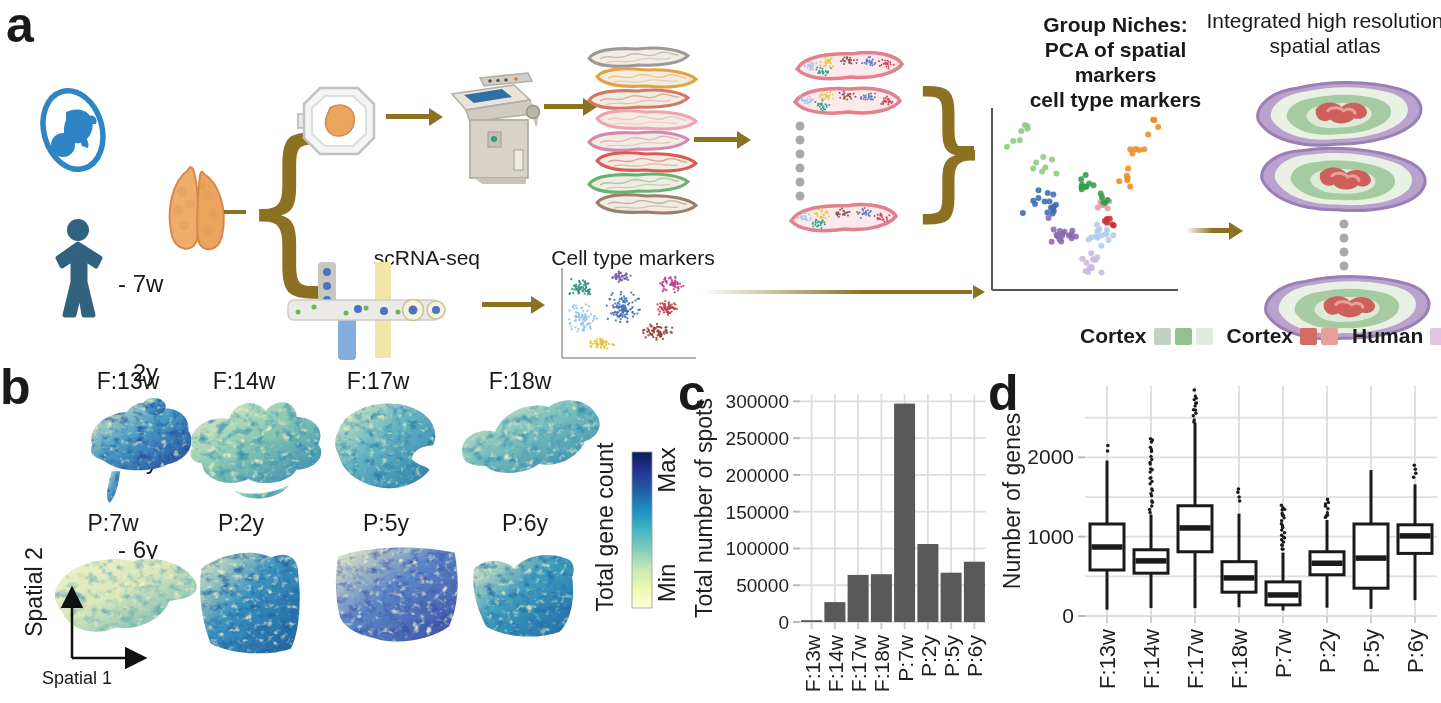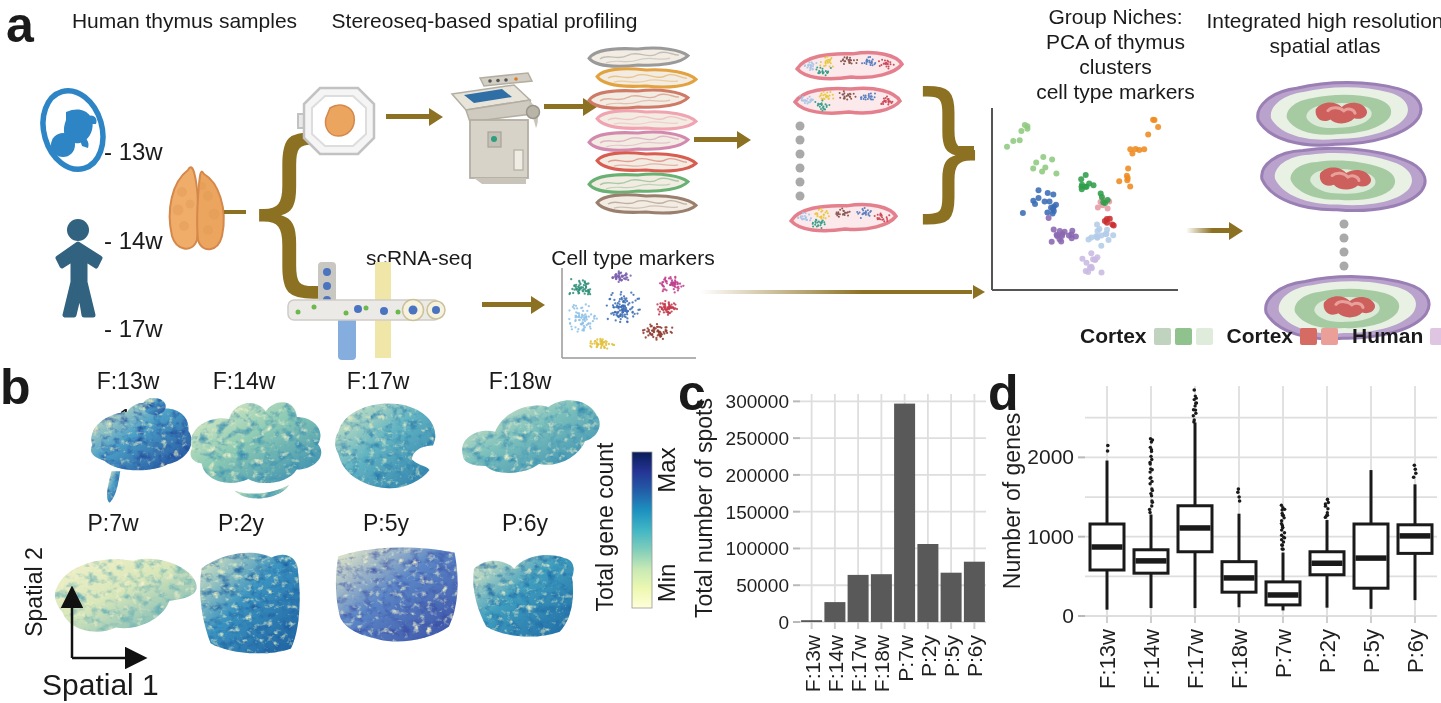--- a/index.html
+++ b/index.html
@@ -27,50 +27,48 @@
   svg.chart{overflow:hidden;}
   text{font-family:"Liberation Sans",sans-serif;}
 </style>
 </head>
 <body>
 
 <div class="canvas">
 
   <div class="panel-letter" style="left:6px;top:0px;">a</div>
 
-  <div class="hdr" style="left:62px;top:8px;width:245px;">Human thymus samples</div>
-  <div class="hdr" style="left:312px;top:8px;width:345px;">Stereoseq-based spatial profiling</div>
-  <div class="hdr" style="left:1018px;top:4px;width:195px;">
+  <div class="hdr" style="left:1018px;top:12px;width:195px;font-weight:bold;">
     <div>Group Niches:</div>
-    <div>PCA of thymus clusters</div>
+    <div>PCA of spatial markers</div>
     <div>cell type markers</div>
   </div>
   <div class="hdr" style="left:1205px;top:8px;width:240px;">
     <div>Integrated high resolution</div>
     <div>spatial atlas</div>
   </div>
 
   <svg style="left:38px;top:86px;" width="70" height="88" viewBox="0 0 70 88">
     <ellipse cx="35" cy="44" rx="29" ry="40" fill="none" stroke="#2d85c5" stroke-width="5.5" transform="rotate(-16 35 44)"></ellipse>
     <circle cx="25" cy="59" r="12" fill="#2d85c5"></circle>
     <path d="M28,26 C46,18 58,30 54,44 C51,55 41,60 32,56 C26,53 24,44 28,34 Z" fill="#2d85c5"></path>
     <path d="M40,48 C48,50 52,56 50,62 L44,60 Z" fill="#2d85c5"></path>
     <path d="M50,30 C56,28 60,32 58,38 L50,38 Z" fill="#2d85c5"></path>
   </svg>
-  <div class="slist" style="left:104px;top:78px;">
-    <div>- 13w</div>
-    <div>- 14w</div>
-    <div>- 17w</div>
-    <div>- 18w</div>
-  </div>
 
   <svg style="left:46px;top:218px;" width="64" height="100" viewBox="0 0 64 100">
     <circle cx="32" cy="12" r="11" fill="#31627f"></circle>
     <path d="M32,26 L12,40 L16,48 L27,41 L27,64 L19,97 L28,97 L34,72 L38,97 L47,97 L39,64 L39,41 L50,48 L54,40 Z" fill="#31627f" stroke="#31627f" stroke-width="5" stroke-linejoin="round"></path>
   </svg>
+  <div class="slist" style="left:118px;top:210px;">
+    <div>- 7w</div>
+    <div>- 2y</div>
+    <div>- 5y</div>
+    <div>- 6y</div>
+  </div>
 
   <svg style="left:158px;top:162px;" width="76" height="96" viewBox="0 0 76 96">
     <path d="M30,8 C14,20 8,48 14,74 C18,88 34,92 39,78 C42,58 40,24 36,10 C34,4 32,4 30,8 Z" fill="#f0ad6a" stroke="#d4884b" stroke-width="2"></path>
     <path d="M46,12 C60,20 70,46 64,74 C60,90 44,92 40,78 C38,58 40,28 42,14 C43,8 44,9 46,12 Z" fill="#eca55f" stroke="#d4884b" stroke-width="2"></path>
     <g fill="#e09a54" opacity="0.45">
       <circle cx="24" cy="30" r="5"></circle>
         <circle cx="20" cy="48" r="5.5"></circle>
         <circle cx="26" cy="64" r="5"></circle>
       <circle cx="32" cy="42" r="4.5"></circle>
         <circle cx="50" cy="34" r="5"></circle>
@@ -752,21 +750,21 @@
         <span class="sw" style="background: rgb(214, 107, 100);"></span>
         <span class="sw" style="background: rgb(235, 159, 153);"></span>
       </div>
       <div class="lg-item">
         <span>Human</span>
         <span class="sw" style="background: rgb(223, 197, 226);"></span>
         <span class="sw" style="background: rgb(160, 137, 187);"></span>
       </div>
     </div>
 
-  <div class="hdr" style="left:344px;top:245px;width:150px;">scRNA-seq</div>
+  <div class="hdr" style="left:330px;top:245px;width:150px;text-align:right;">scRNA-seq</div>
   <svg style="left:280px;top:262px;" width="200" height="100" viewBox="0 0 200 100">
     <rect x="38" y="0" width="18" height="48" rx="4" fill="#c9c7c2"></rect>
     <circle cx="47" cy="10" r="4" fill="#4a74c0"></circle>
       <circle cx="47" cy="24" r="4" fill="#4a74c0"></circle>
       <circle cx="47" cy="38" r="4" fill="#4a74c0"></circle>
     <rect x="58" y="52" width="18" height="46" rx="4" fill="#85aede"></rect>
     <rect x="95" y="0" width="16" height="96" fill="#f0e6a8"></rect>
     <rect x="8" y="38" width="152" height="20" rx="6" fill="#eceae6" stroke="#cfccc6" stroke-width="1.5"></rect>
     <g fill="#6cb84e">
         <circle cx="18" cy="50" r="2.5"></circle>
@@ -1545,21 +1543,21 @@
   <svg style="left:55px;top:588px;" width="95" height="78" viewBox="0 0 95 78">
     <defs>
         <marker id="ah" markerWidth="9" markerHeight="9" refX="4" refY="4.5" orient="auto">
           <path d="M0,0 L9,4.5 L0,9 Z" fill="#111"></path>
         </marker>
       </defs>
     <line x1="17" y1="70" x2="17" y2="10" stroke="#111" stroke-width="2.5" marker-end="url(#ah)"></line>
     <line x1="17" y1="70" x2="80" y2="70" stroke="#111" stroke-width="2.5" marker-end="url(#ah)"></line>
   </svg>
   <div class="vlabel" style="left:34px;top:592px;font-size:23px;">Spatial 2</div>
-  <div class="abs" style="left:42px;top:668px;font-size:30px;">Spatial 1</div>
+  <div class="abs" style="left:42px;top:668px;font-size:18px;">Spatial 1</div>
 
   <div class="panel-letter" style="left:678px;top:368px;">c</div>
   <svg id="bar-chart" class="chart" style="left:690px;top:378px;" width="300" height="325" viewBox="0 0 300 325">
       <line x1="110" y1="244" x2="296" y2="244" stroke="#dedede" stroke-width="1.8"></line>
       <line x1="103" y1="244" x2="110" y2="244" stroke="#b9b9b9" stroke-width="2"></line>
       <text x="99" y="251" text-anchor="end" font-size="19" fill="#1f1f1f">0</text>
       <line x1="110" y1="207.2258064516129" x2="296" y2="207.2258064516129" stroke="#dedede" stroke-width="1.8"></line>
       <line x1="103" y1="207.2258064516129" x2="110" y2="207.2258064516129" stroke="#b9b9b9" stroke-width="2"></line>
       <text x="99" y="214.2258064516129" text-anchor="end" font-size="19" fill="#1f1f1f">50000</text>
       <line x1="110" y1="170.4516129032258" x2="296" y2="170.4516129032258" stroke="#dedede" stroke-width="1.8"></line>

